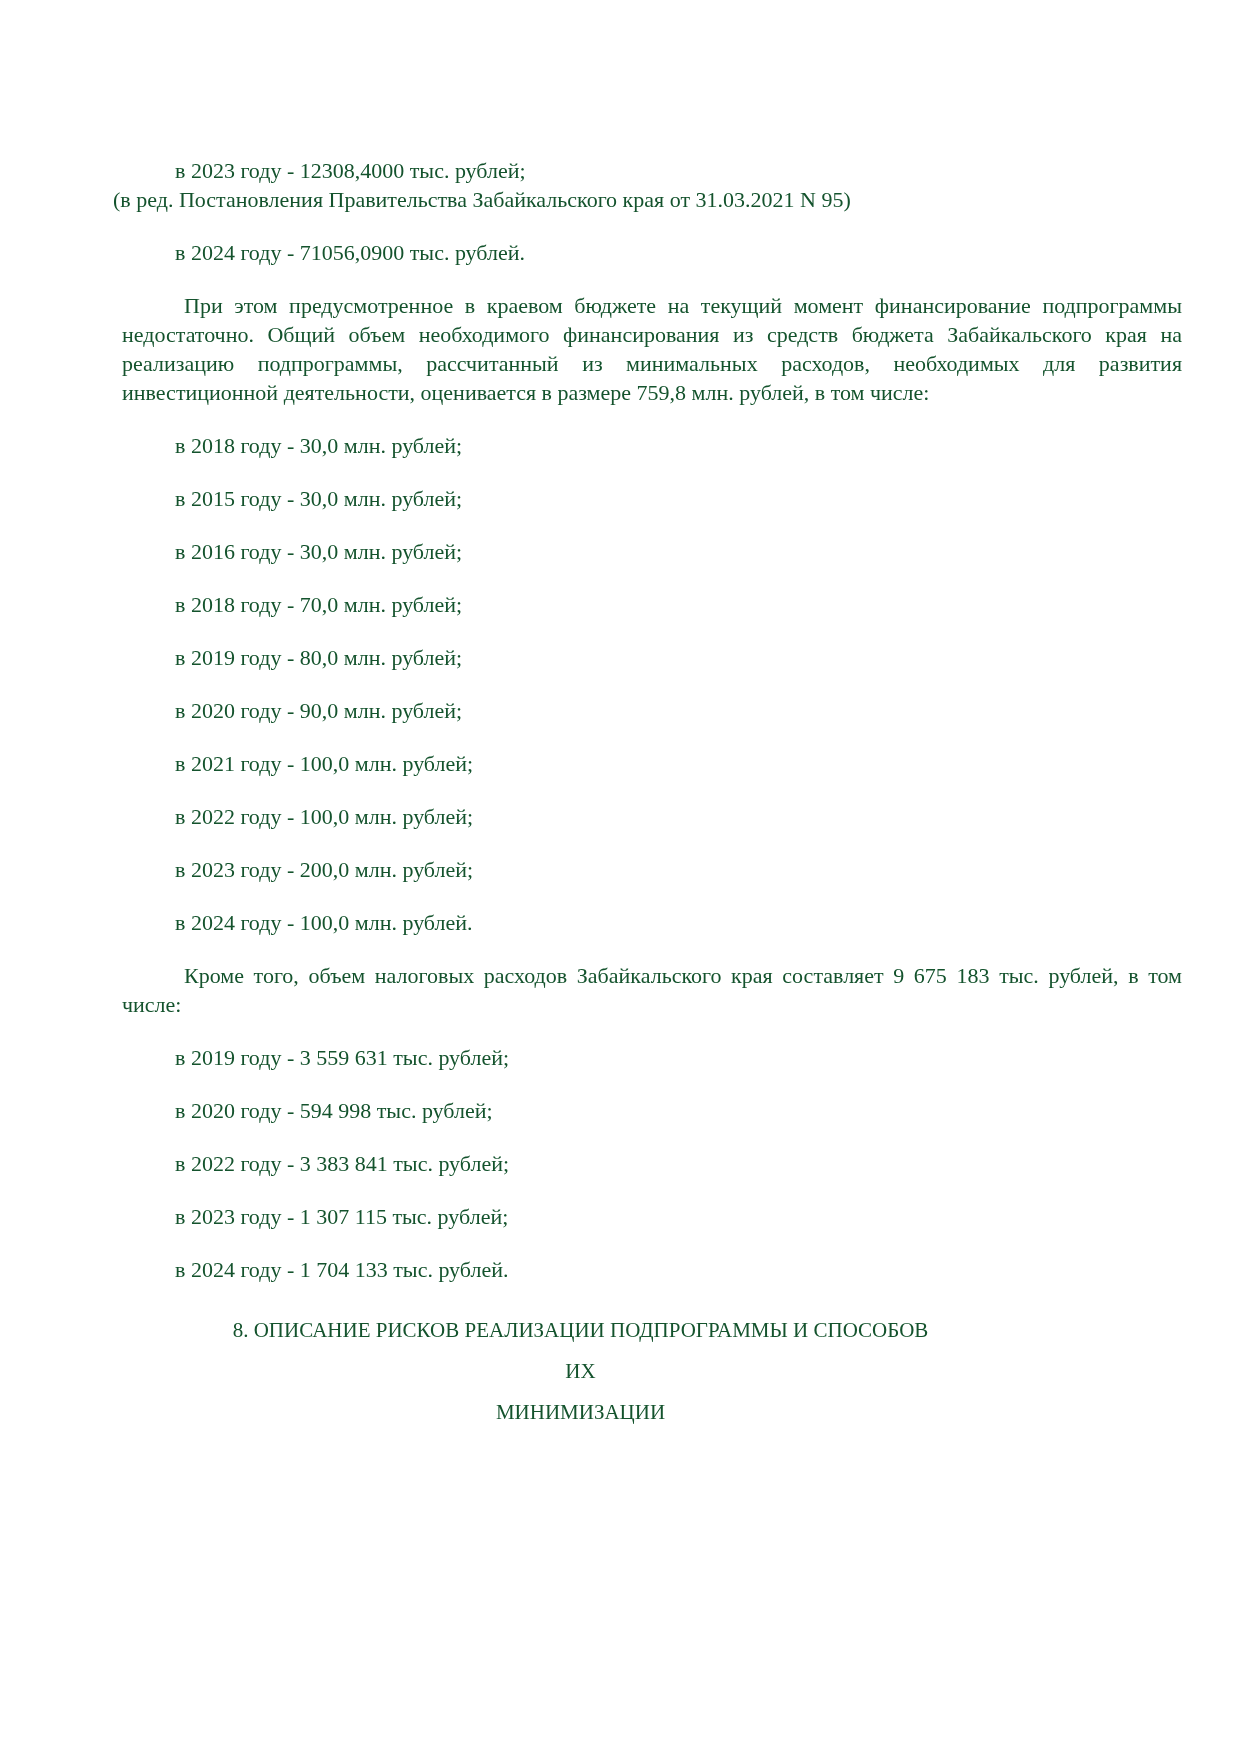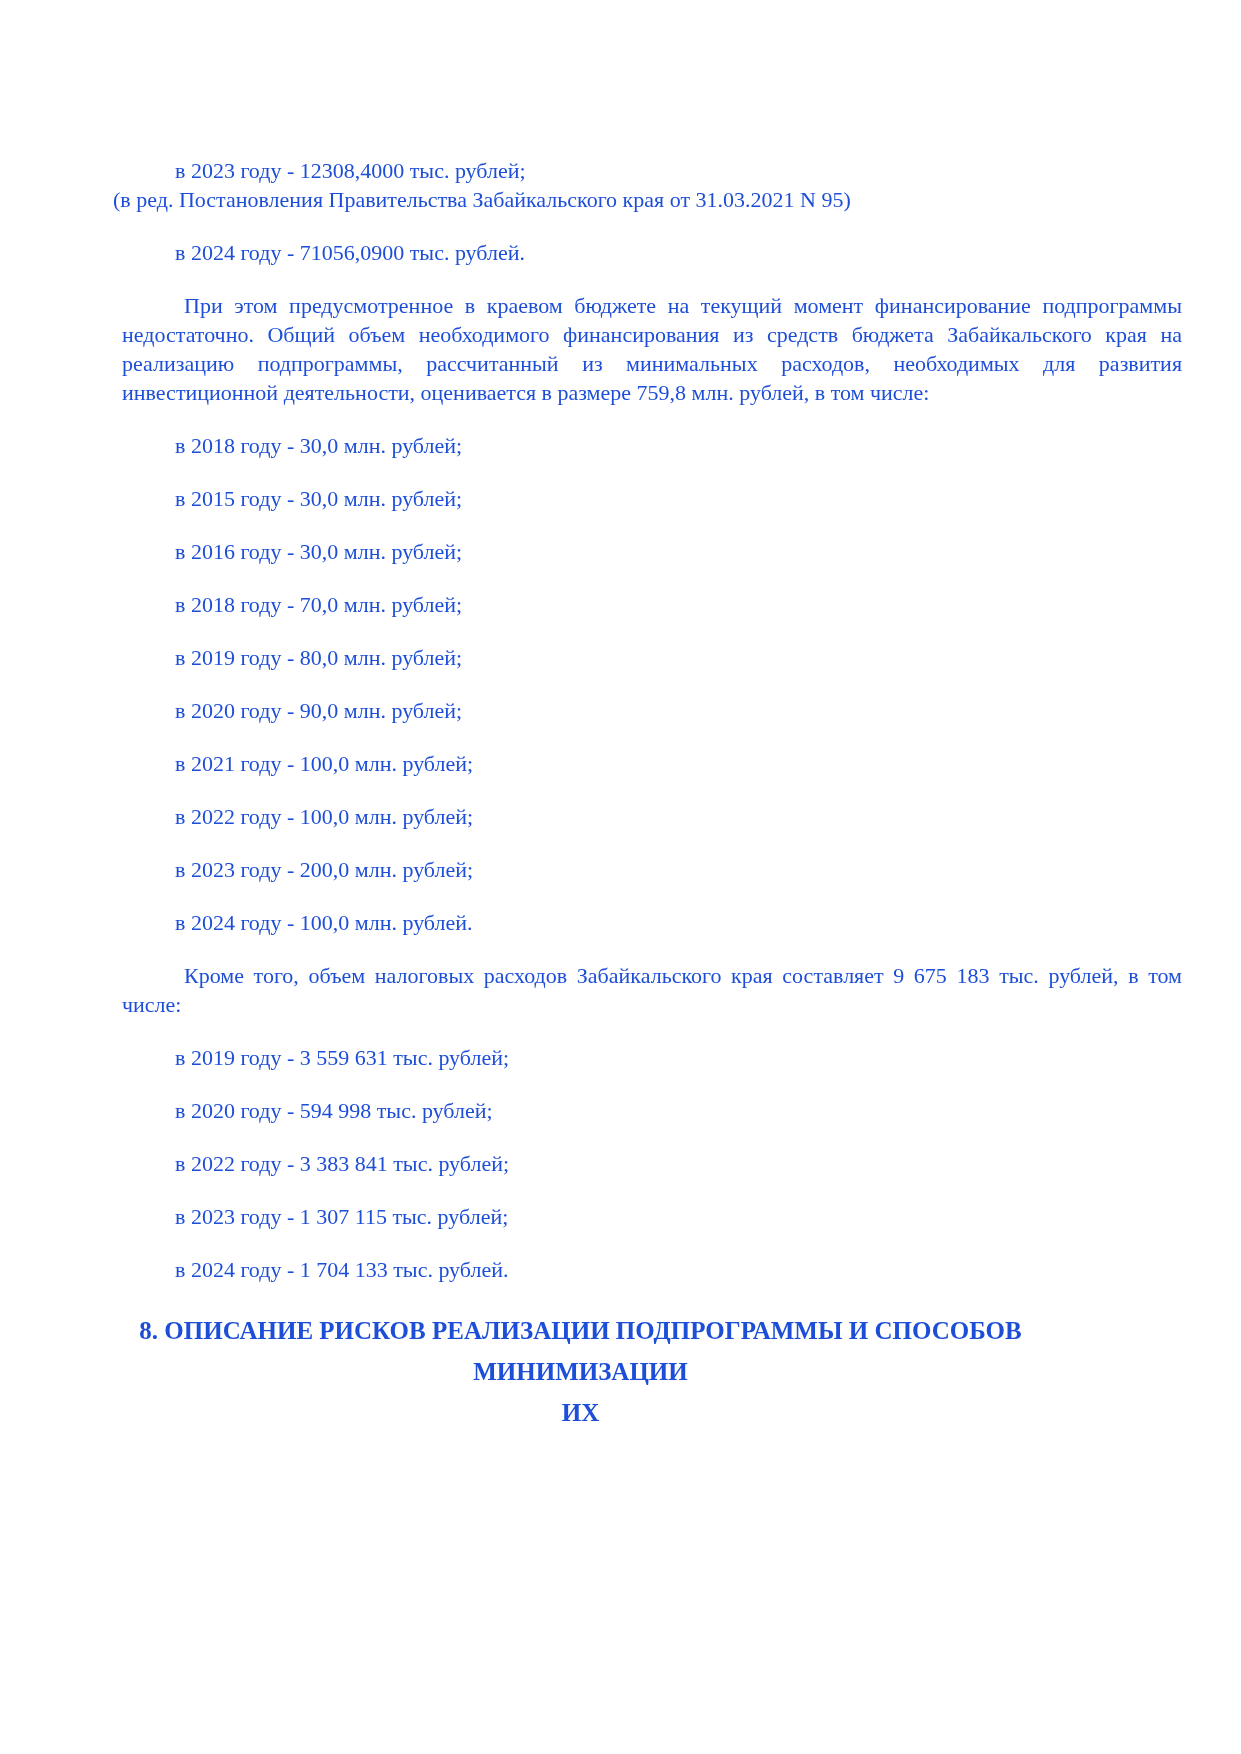--- a/index.html
+++ b/index.html
@@ -9,21 +9,21 @@
     }
     .page {
       position: relative;
       width: 1241px;
       height: 1748px;
       background: #ffffff;
       overflow: hidden;
       font-family: "Liberation Serif", "DejaVu Serif", serif;
       font-size: 22px;
       line-height: 29px;
-      color: #1d4ed8;
+      color: #14532d;
     }
     .content {
       position: absolute;
       left: 113px;
       top: 156px;
       width: 1069px;
     }
     
     .pline {
       margin: 0 0 24px 0;
@@ -45,22 +45,22 @@
     .para {
       margin: 0 0 24px 9px;
       text-indent: 62px;
       text-align: justify;
     }
     
     .heading {
       margin: 26px 0 0 0;
       width: 935px;
       text-align: center;
-      font-weight: bold;
-      font-size: 25px;
+      font-weight: normal;
+      font-size: 21px;
       line-height: 41px;
     }
     .heading div {
       margin: 0;
     }
   </style>
 </head>
 <body>
 
 <div class="page">
@@ -87,18 +87,18 @@
     <p class="para">Кроме того, объем налоговых расходов Забайкальского края составляет 9&nbsp;675&nbsp;183 тыс. рублей, в том числе:</p>
 
     <p class="pline">в 2019 году - 3 559 631 тыс. рублей;</p>
     <p class="pline">в 2020 году - 594 998 тыс. рублей;</p>
     <p class="pline">в 2022 году - 3 383 841 тыс. рублей;</p>
     <p class="pline">в 2023 году - 1 307 115 тыс. рублей;</p>
     <p class="pline tight">в 2024 году - 1 704 133 тыс. рублей.</p>
 
     <div class="heading">
       <div>8. ОПИСАНИЕ РИСКОВ РЕАЛИЗАЦИИ ПОДПРОГРАММЫ И СПОСОБОВ</div>
+      <div>ИХ</div>
       <div>МИНИМИЗАЦИИ</div>
-      <div>ИХ</div>
     </div>
 
   </div>
 </div>
 
 </body></html>

